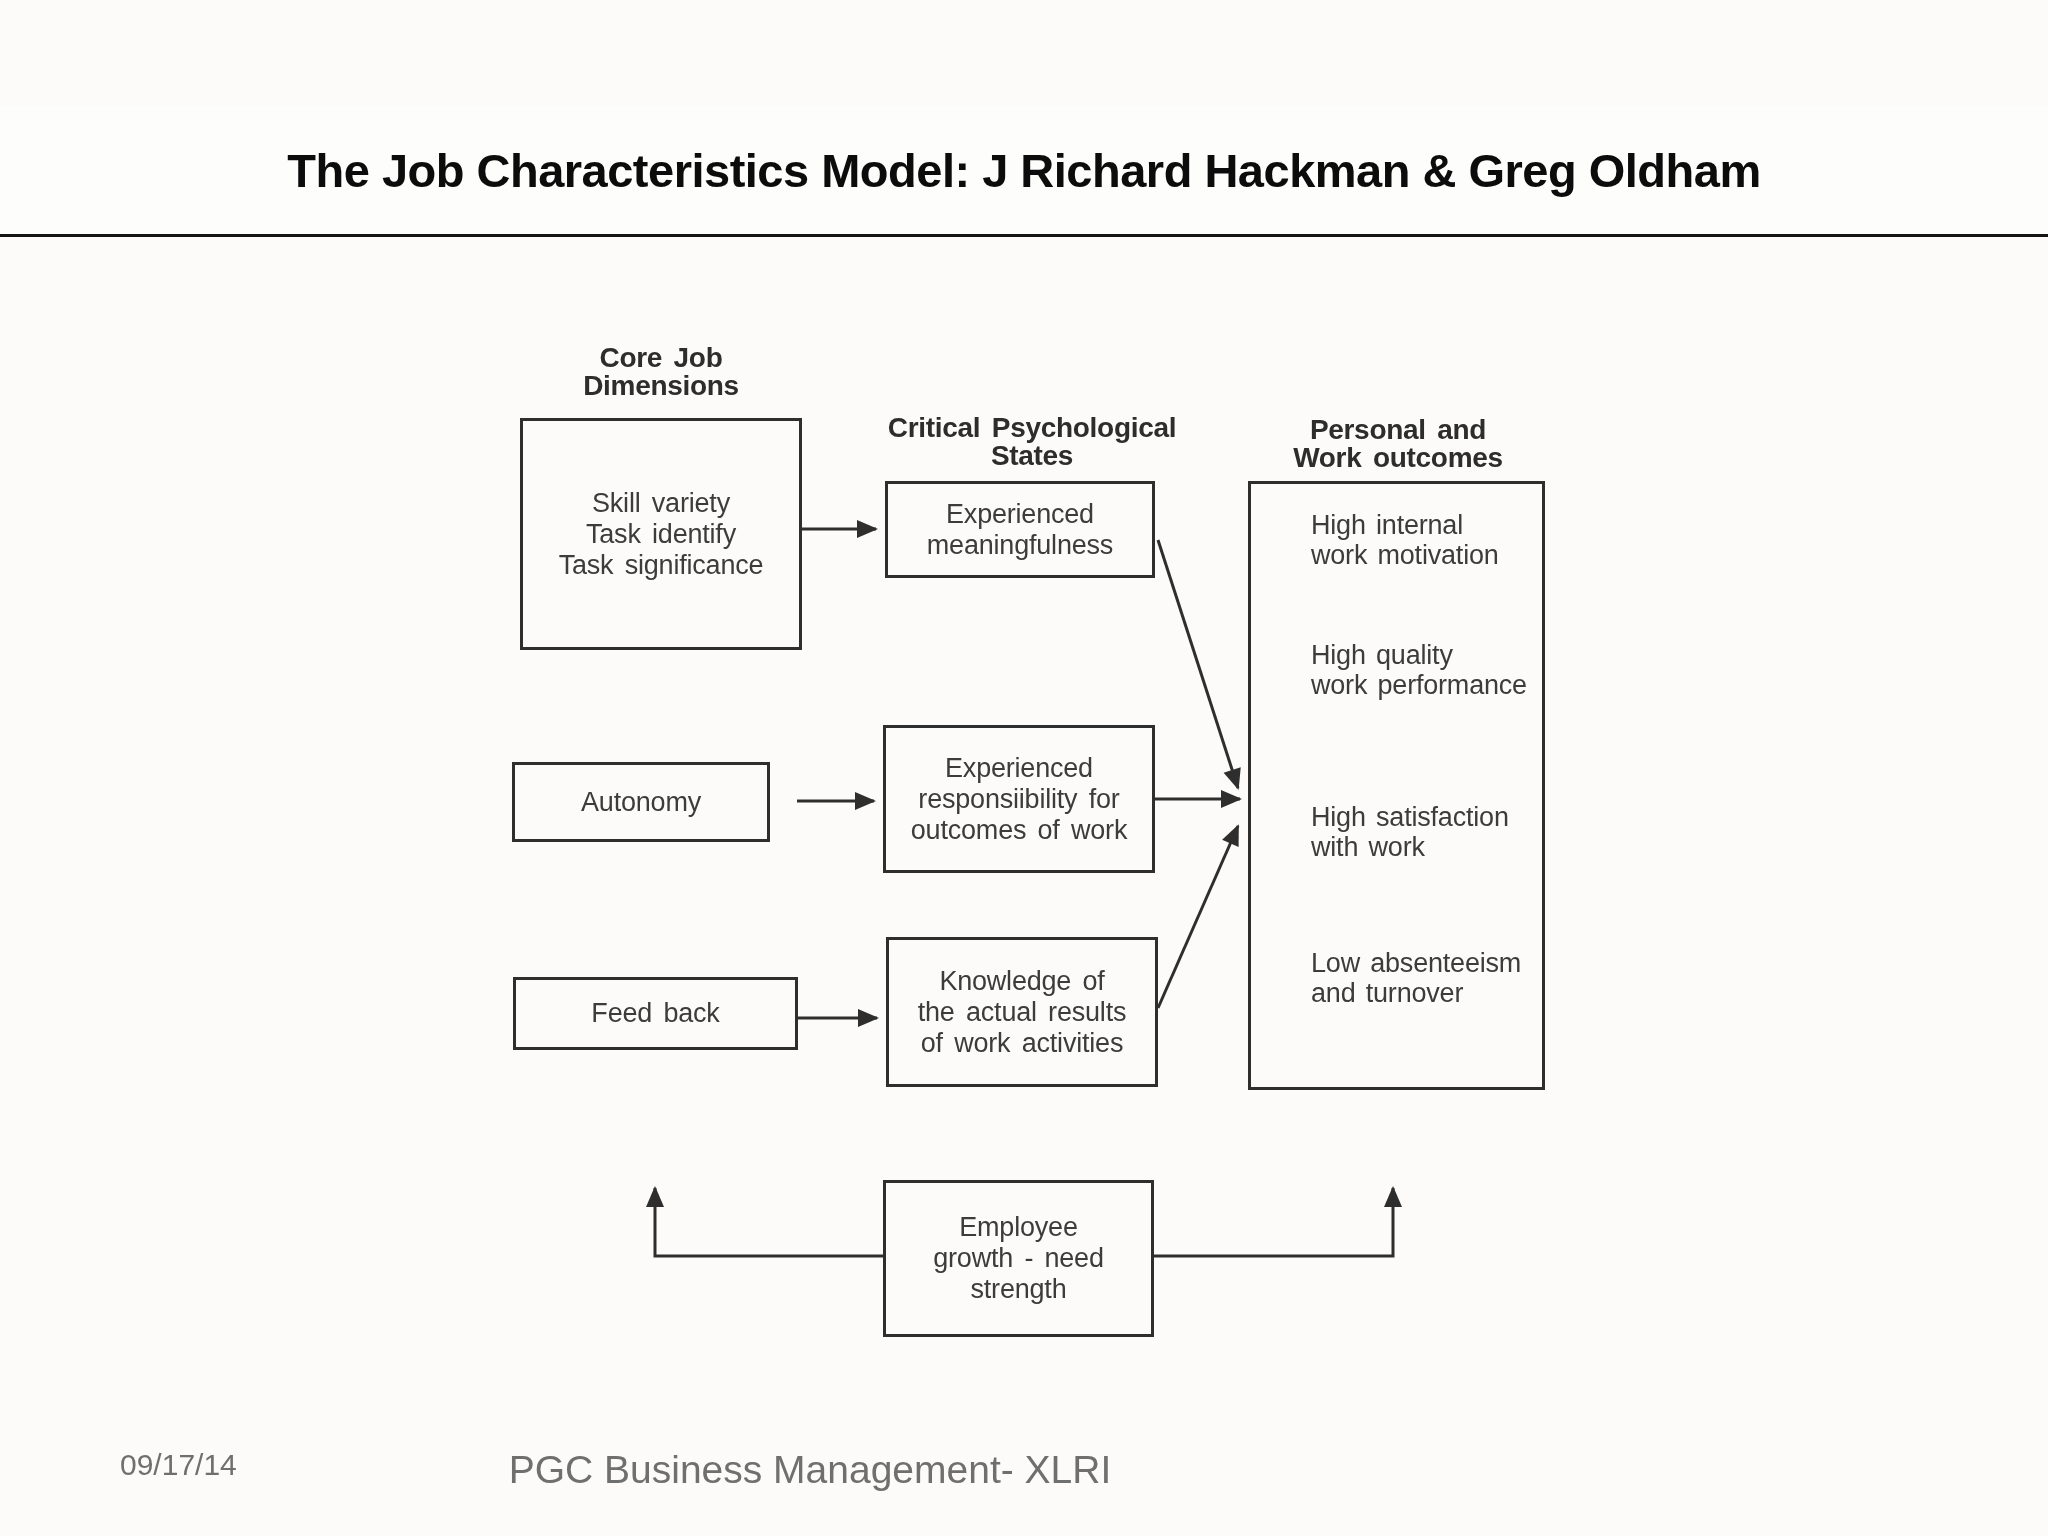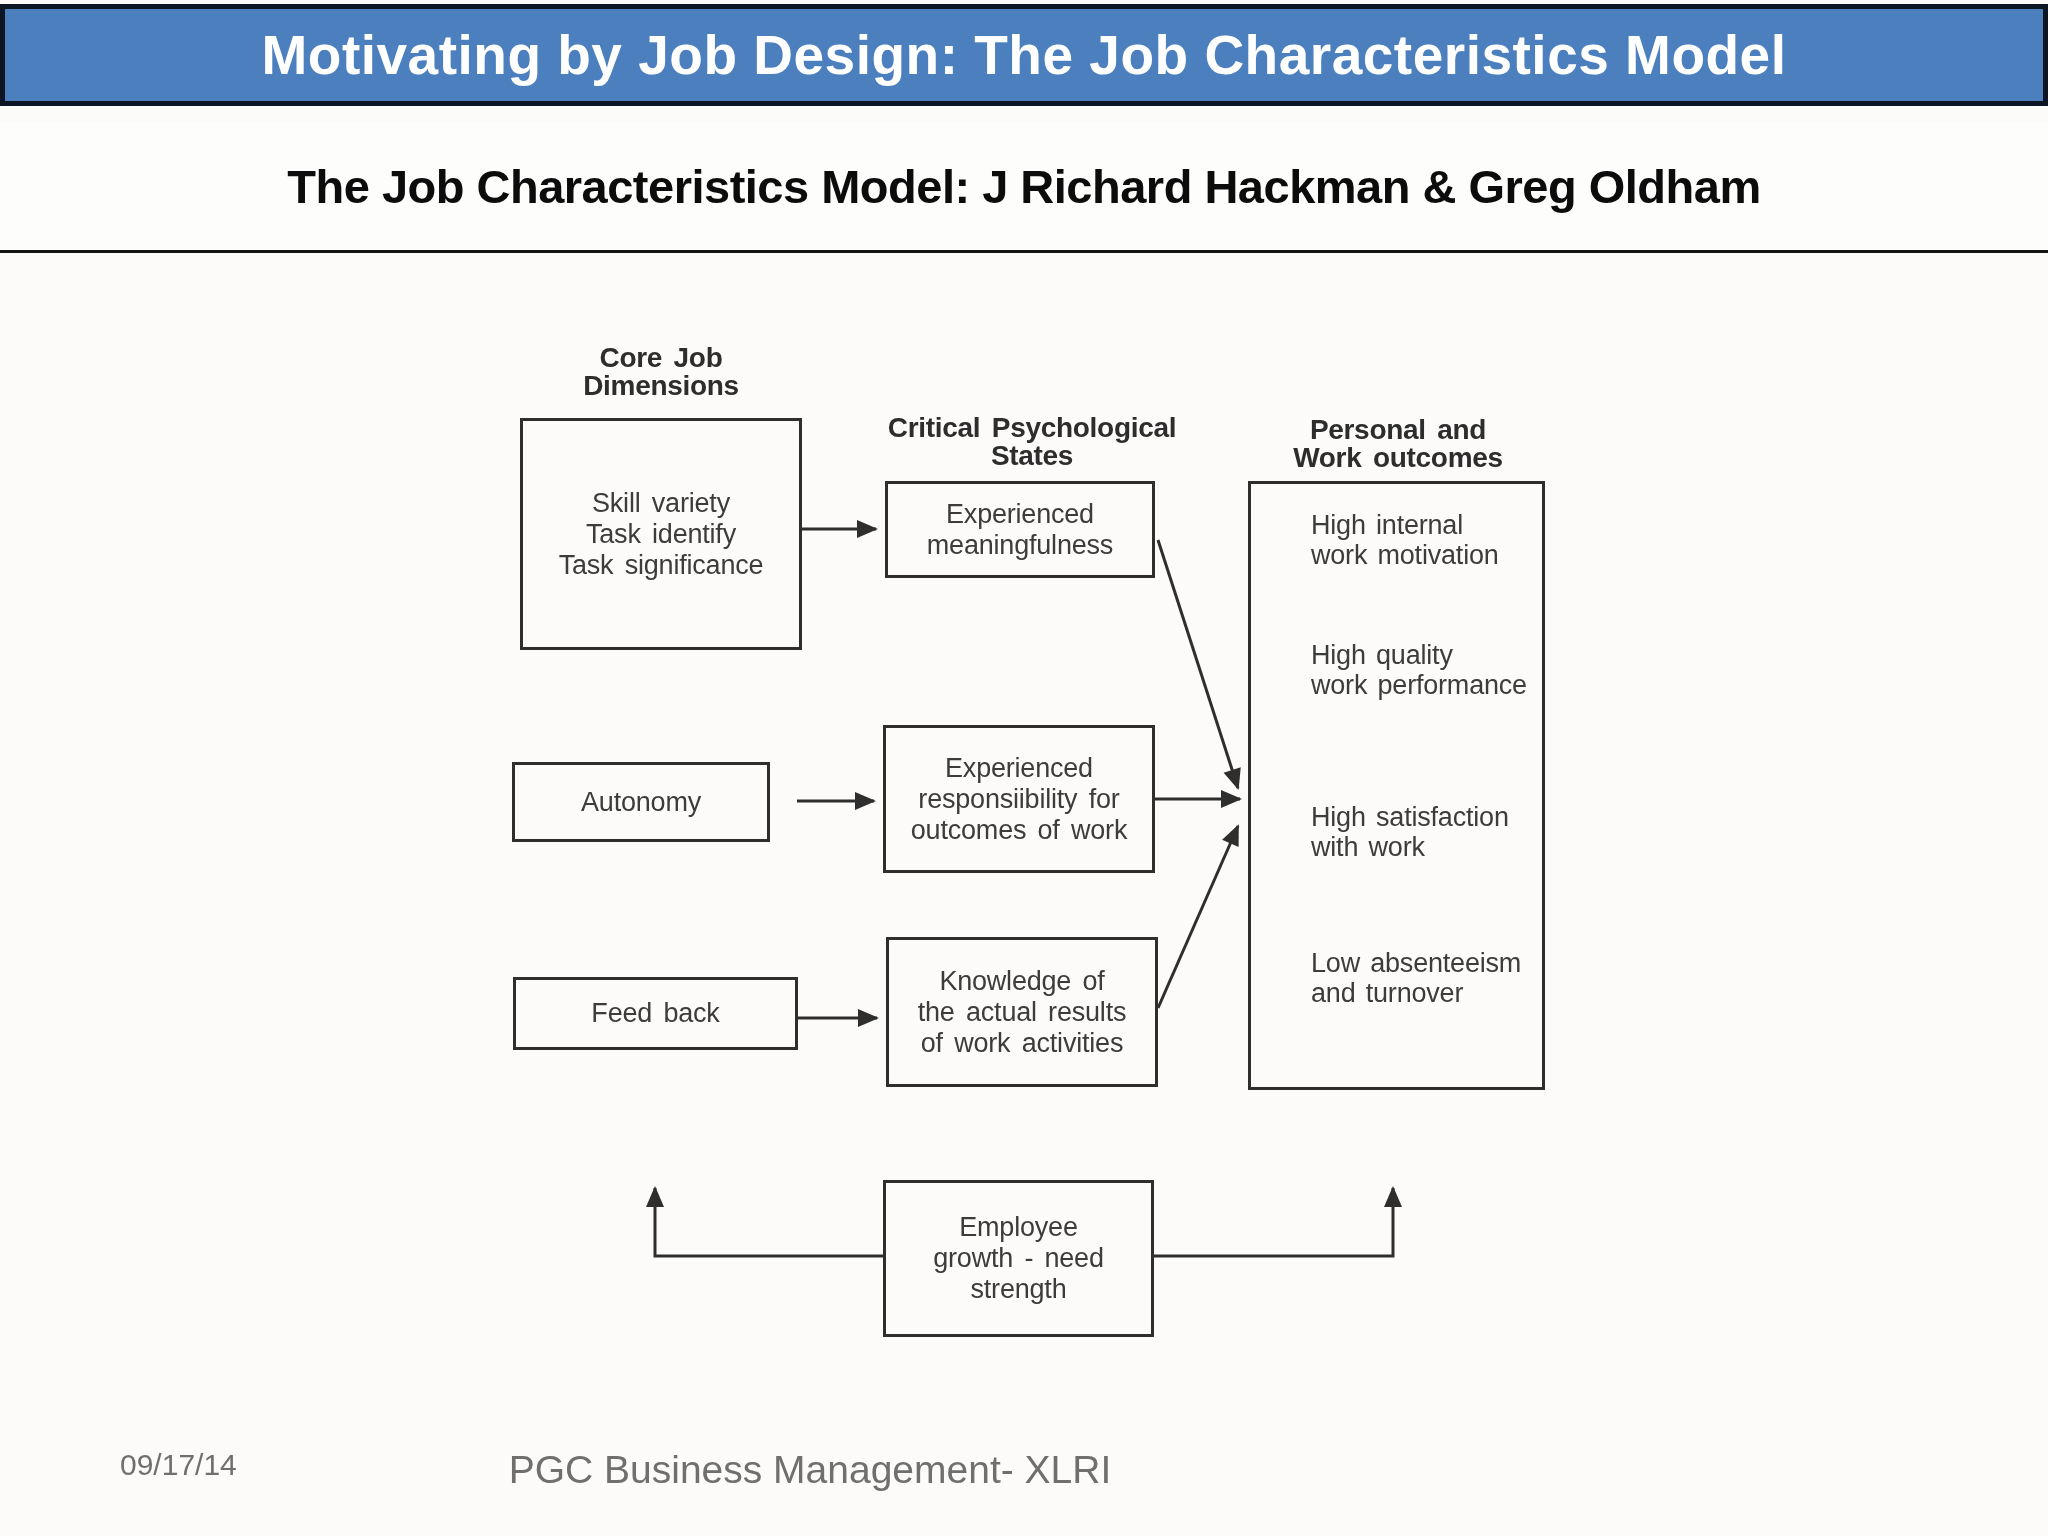--- a/index.html
+++ b/index.html
@@ -16,21 +16,21 @@
     background:#4b7fbe;
     border:5px solid #0d1422;
     box-sizing:border-box;
     display:flex;align-items:center;justify-content:center;
   }
   .title-bar .title{
     color:#ffffff;font-size:55px;font-weight:bold;letter-spacing:0.5px;
     white-space:nowrap;
   }
   .subtitle-band{
-    position:absolute;left:0;top:122px;width:2048px;height:131px;
+    position:absolute;left:0;top:106px;width:2048px;height:131px;
     background:#fdfdfc;
     border-bottom:3px solid #141414;
     box-sizing:border-box;
     display:flex;align-items:center;justify-content:center;
   }
   .subtitle-band .subtitle{
     color:#0c0c0c;font-size:47px;font-weight:bold;letter-spacing:-0.5px;
     white-space:nowrap;
   }
   .arrow-layer{position:absolute;left:0;top:0;width:2048px;height:1536px;pointer-events:none;}
@@ -60,23 +60,20 @@
   .footer-credit{
     position:absolute;left:0;top:1448px;width:1620px;text-align:center;
     font-size:39px;color:#6f6f6f;
   }
 </style>
 </head>
 <body>
 
 <div class="slide">
 
-  <div class="title-bar">
-    <span class="title">Motivating by Job Design: The Job Characteristics Model</span>
-  </div>
   <div class="subtitle-band">
     <span class="subtitle">The Job Characteristics Model: J Richard Hackman &amp; Greg Oldham</span>
   </div>
 
   <svg class="arrow-layer" viewBox="0 0 2048 1536">
     <defs>
       <marker id="arw" markerUnits="userSpaceOnUse" markerWidth="26" markerHeight="24" refX="21" refY="12" orient="auto">
         <path d="M2,3 L23,12 L2,21 Z" fill="#2e2e2e"></path>
       </marker>
     </defs>

